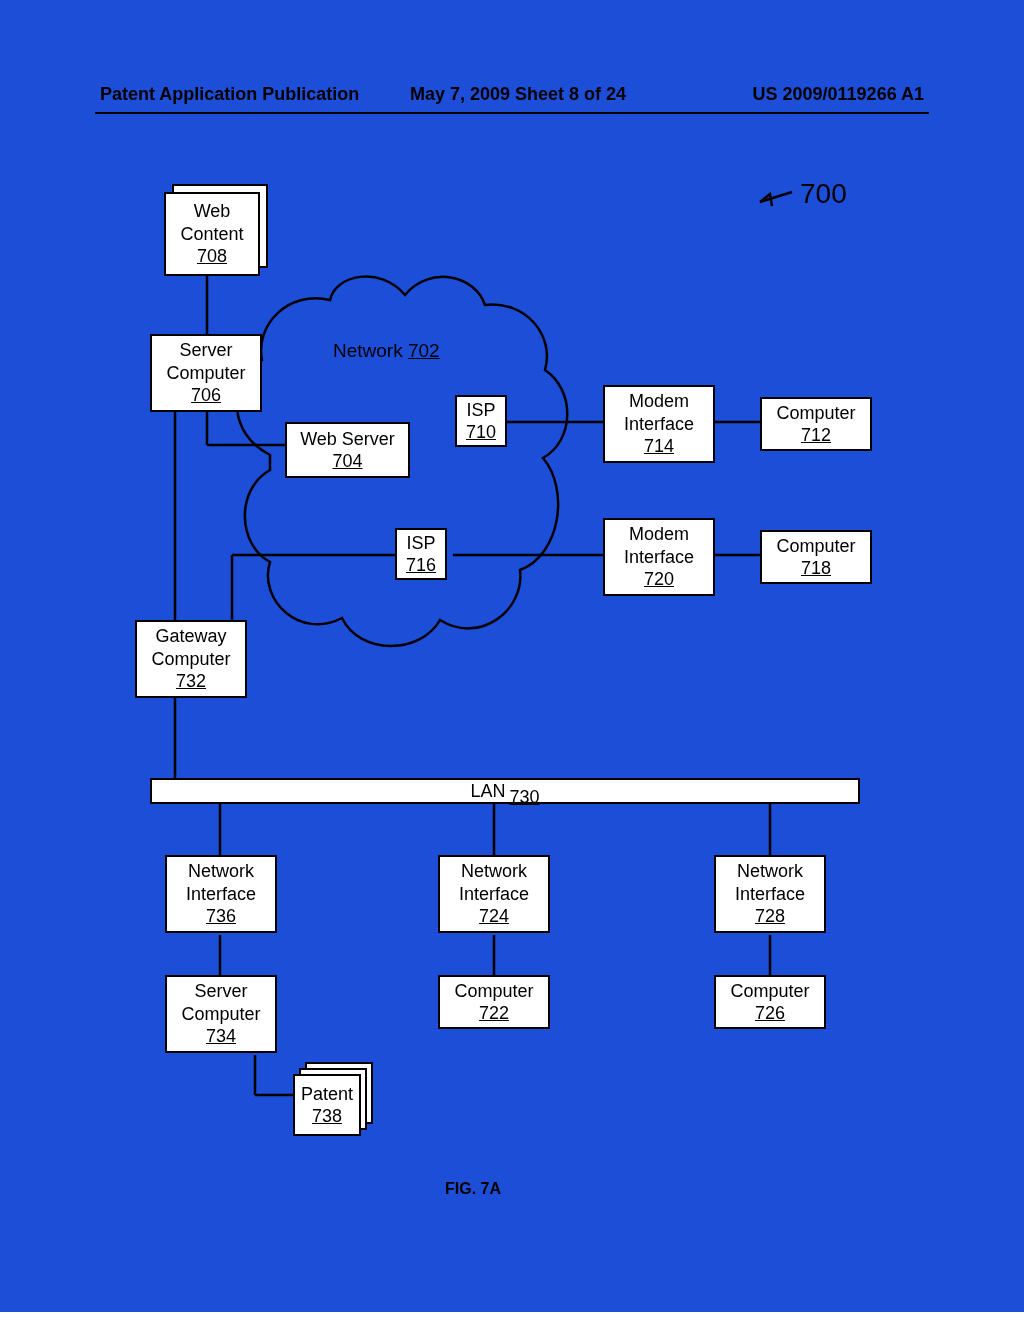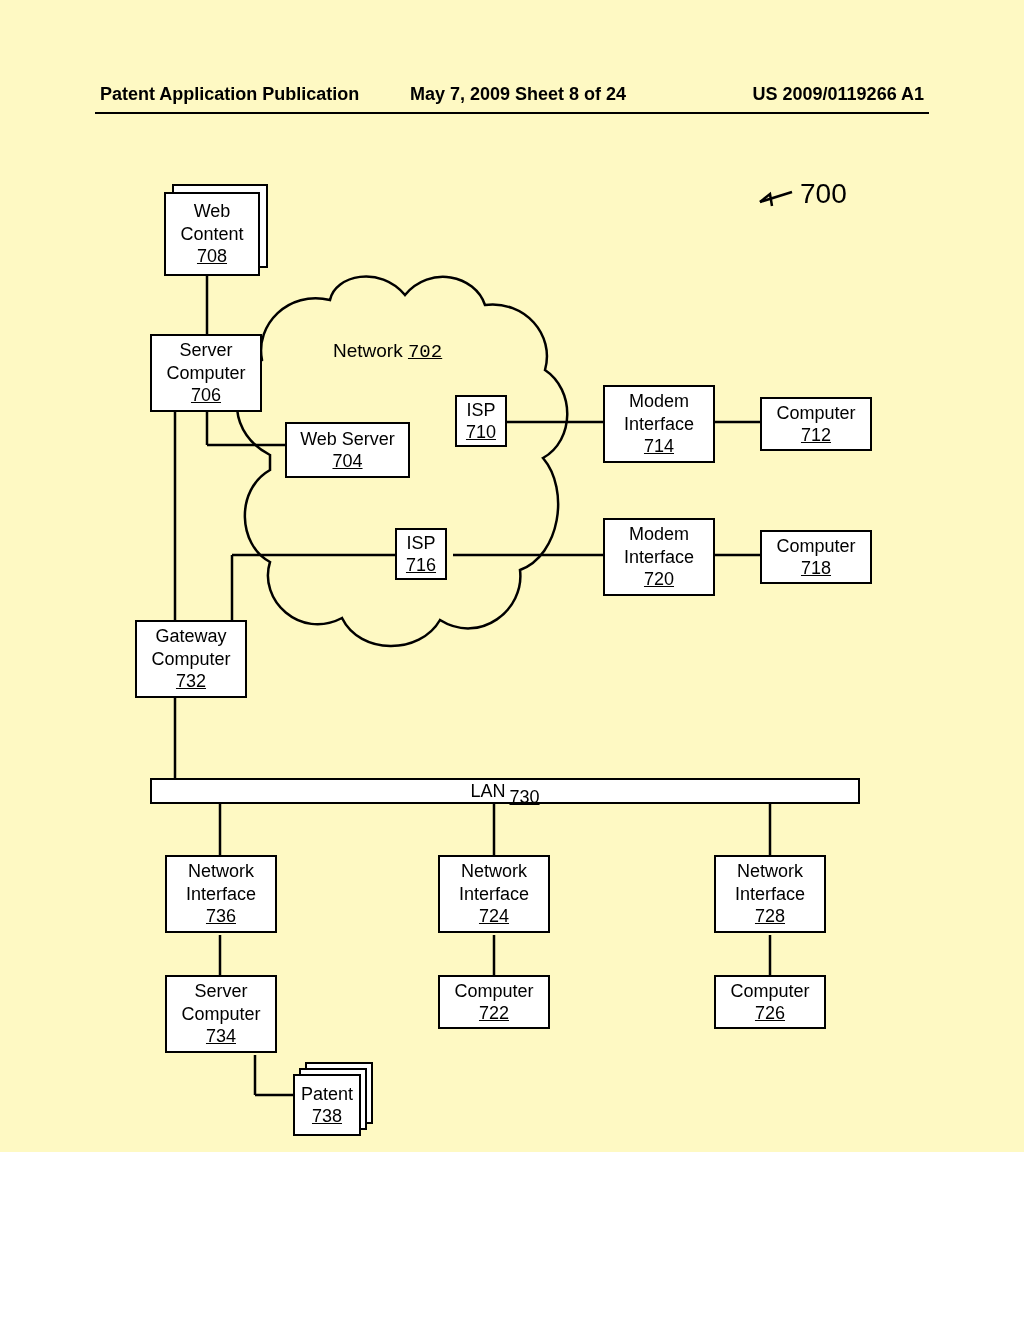--- a/index.html
+++ b/index.html
@@ -5,22 +5,22 @@
   html, body {
     margin: 0;
     padding: 0;
     background: #fff;
     font-family: Arial, Helvetica, sans-serif;
     color: #000;
   }
   .page {
     position: relative;
     width: 1024px;
-    height: 1152px;
-    background: #fef9c3;
+    height: 1312px;
+    background: #1d4ed8;
   }
   .header {
     position: absolute;
     top: 84px;
     left: 100px;
     right: 100px;
     font-size: 18px;
     font-weight: bold;
   }
   .header .left { position: absolute; left: 0; }
@@ -86,21 +86,21 @@
   }
   svg.wires line, svg.wires polyline, svg.wires path {
     stroke: #000;
     stroke-width: 2.5;
     fill: none;
   }
   .cloud-label {
     position: absolute;
     font-size: 19px;
   }
-  .cloud-label .ref { text-decoration: underline; font-family: Liberation Mono, monospace; }
+  .cloud-label .ref { text-decoration: underline; }
 </style>
 </head>
 <body>
 
 <div class="page">
 
   <div class="header">
     <span class="left">Patent Application Publication</span>
     <span class="mid">May 7, 2009  Sheet 8 of 24</span>
     <span class="right">US 2009/0119266 A1</span>

